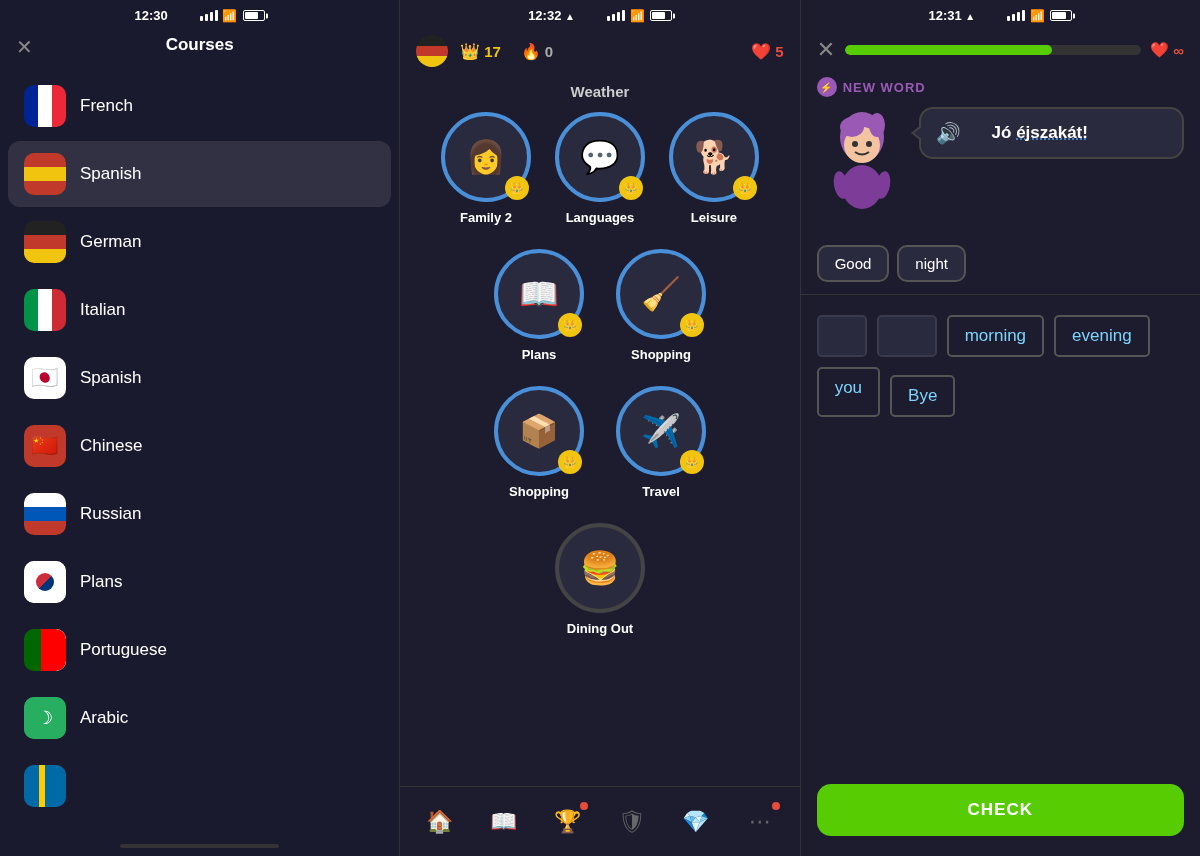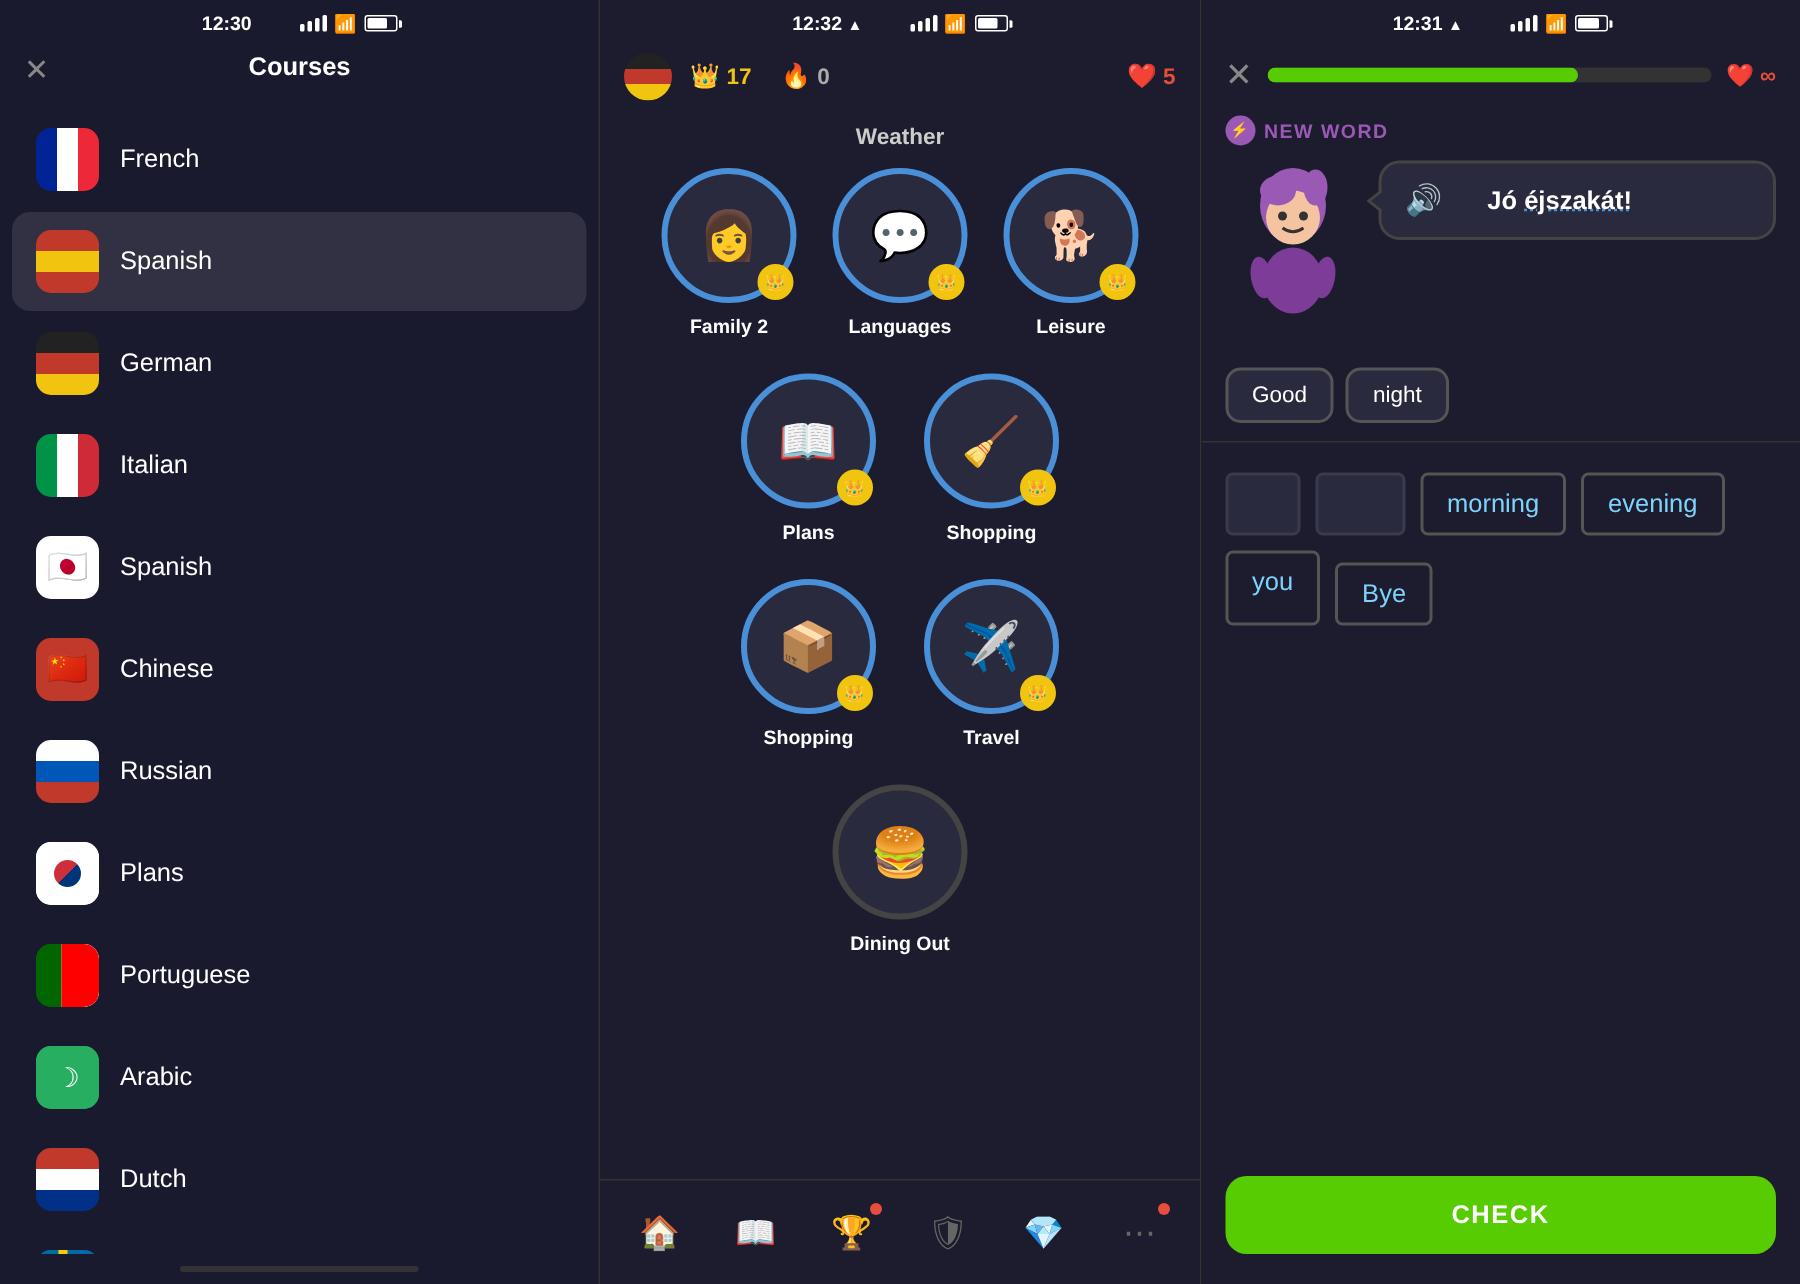--- a/index.html
+++ b/index.html
@@ -538,24 +538,20 @@
         </div>
         <span class="course-name">Portuguese</span>
       </div>
       <div class="course-item">
         <div class="flag flag-ar" style="font-size: 22px; display: flex; align-items: center; justify-content: center;">
           <div style="width:100%;height:100%;background:#27ae60;border-radius:10px;display:flex;align-items:center;justify-content:center;color:white;font-size:18px;">☽</div>
         </div>
         <span class="course-name">Arabic</span>
       </div>
       <div class="course-item">
-        <div class="flag flag-nl"></div>
-        <span class="course-name">Dutch</span>
-      </div>
-      <div class="course-item">
         <div class="flag flag-sv">
           <div style="width:100%;height:100%;background:#006AA7;border-radius:10px;position:relative;overflow:hidden;">
 
       <div style="position:absolute;left:35%;top:0;bottom:0;width:15%;background:#FECC02;"></div>
     </div>
         </div>
       </div>
     </div>
 
   <div class="bottom-bar-1"></div>

